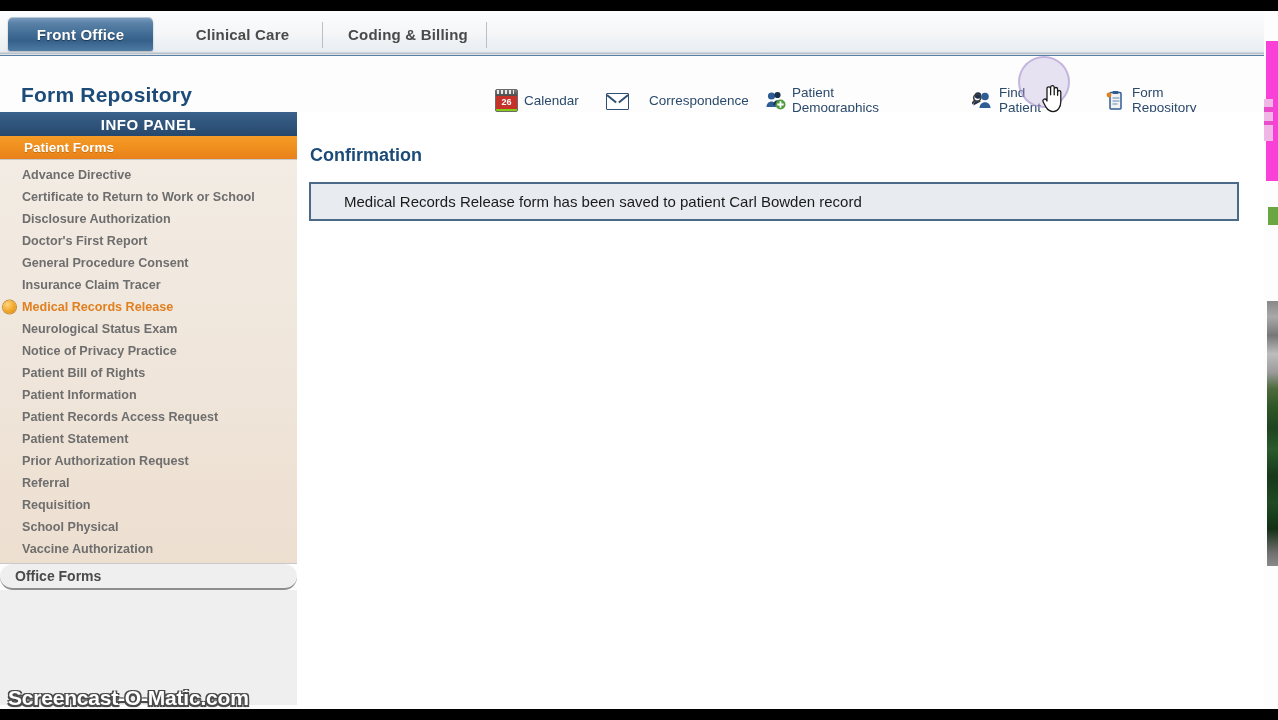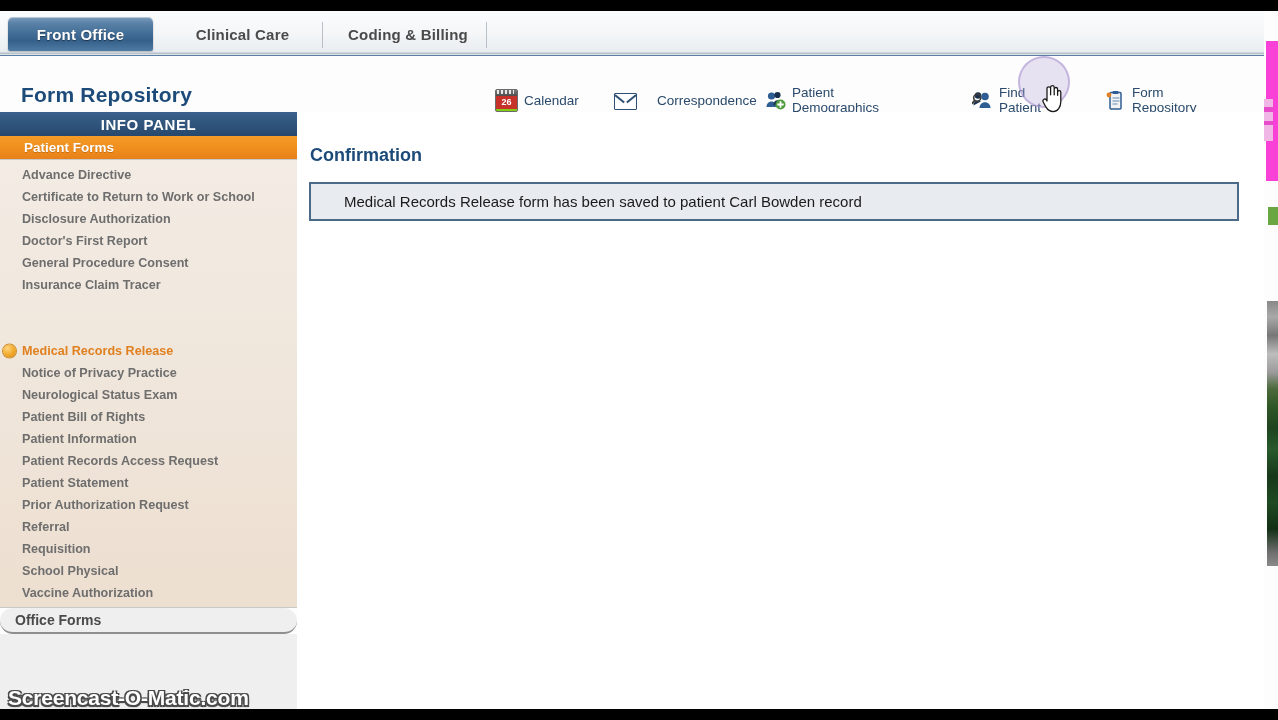--- a/index.html
+++ b/index.html
@@ -262,21 +262,20 @@
     align-items: center;
     padding-left: 22px;
     font-size: 12.6px;
     font-weight: bold;
     color: #6e6e6e;
     position: relative;
     white-space: nowrap;
   }
   .form-item.selected {
     color: #e08020;
-    margin-top: 44px;
   }
   .form-item .bullet {
     position: absolute;
     left: 3px; top: 50%;
     transform: translateY(-50%);
     width: 13px; height: 13px;
     border-radius: 50%;
     background: radial-gradient(circle at 35% 30%, #ffd480 0%, #f0a828 55%, #d4831a 100%);
     box-shadow: 0 0 0 1px #c98a2a;
   }
@@ -393,21 +392,21 @@
 
       <div class="topnav-item" style="left:0px;">
         <span class="ico ico-cal">
           <span class="top"></span>
           <span class="rings"></span>
           <span class="num">26</span>
         </span>
         <span>Calendar</span>
       </div>
 
-      <div class="topnav-item" style="left:119px;gap:22px;">
+      <div class="topnav-item" style="left:111px;gap:22px;">
         <span class="ico">
           <span class="ico-env" style="display:block;width:21px;"></span>
         </span>
         <span>Correspondence</span>
       </div>
 
       <div class="topnav-item" style="left:270px;">
         <span class="ico">
           <svg width="21" height="21" viewBox="0 0 21 21">
             <circle cx="6.5" cy="6" r="3.6" fill="#2e5d93"></circle>
@@ -468,24 +467,24 @@
             <span>General Procedure Consent</span>
           </div>
           <div class="form-item">
             <span>Insurance Claim Tracer</span>
           </div>
           <div class="form-item selected">
             <span class="bullet"></span>
             <span>Medical Records Release</span>
           </div>
           <div class="form-item">
+            <span>Neurological Status Exam</span>
+          </div>
+          <div class="form-item">
             <span>Notice of Privacy Practice</span>
-          </div>
-          <div class="form-item">
-            <span>Neurological Status Exam</span>
           </div>
           <div class="form-item">
             <span>Patient Bill of Rights</span>
           </div>
           <div class="form-item">
             <span>Patient Information</span>
           </div>
           <div class="form-item">
             <span>Patient Records Access Request</span>
           </div>

